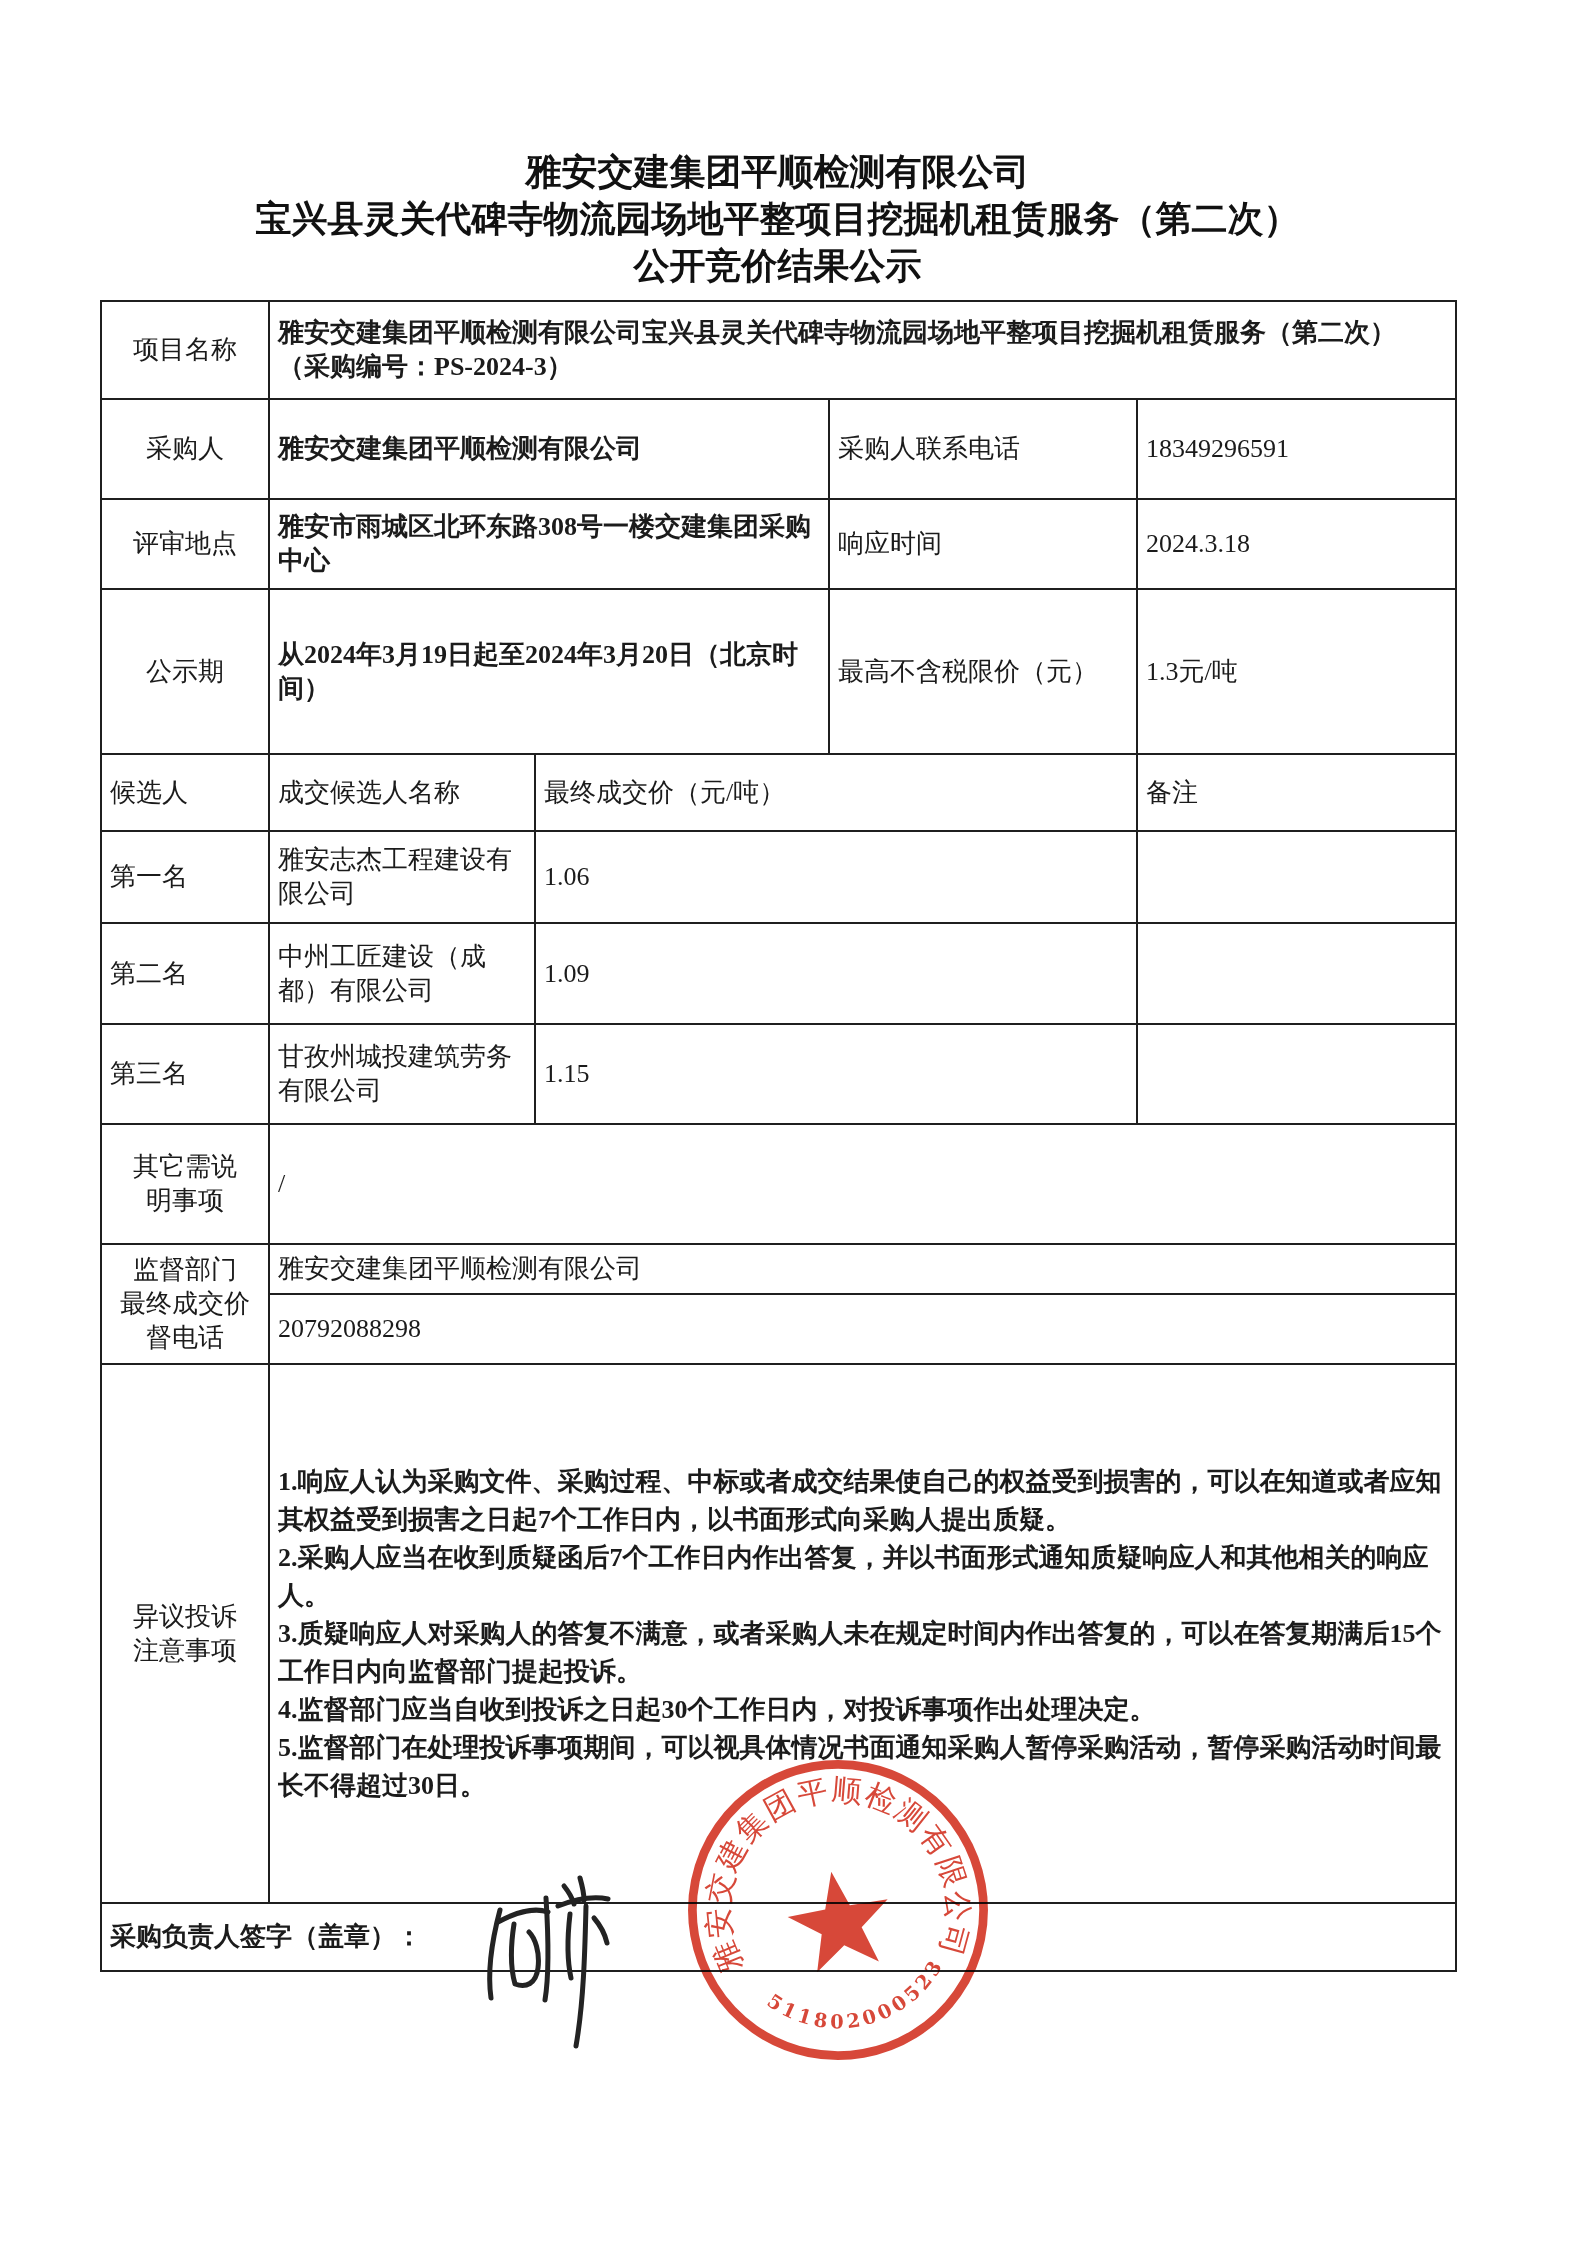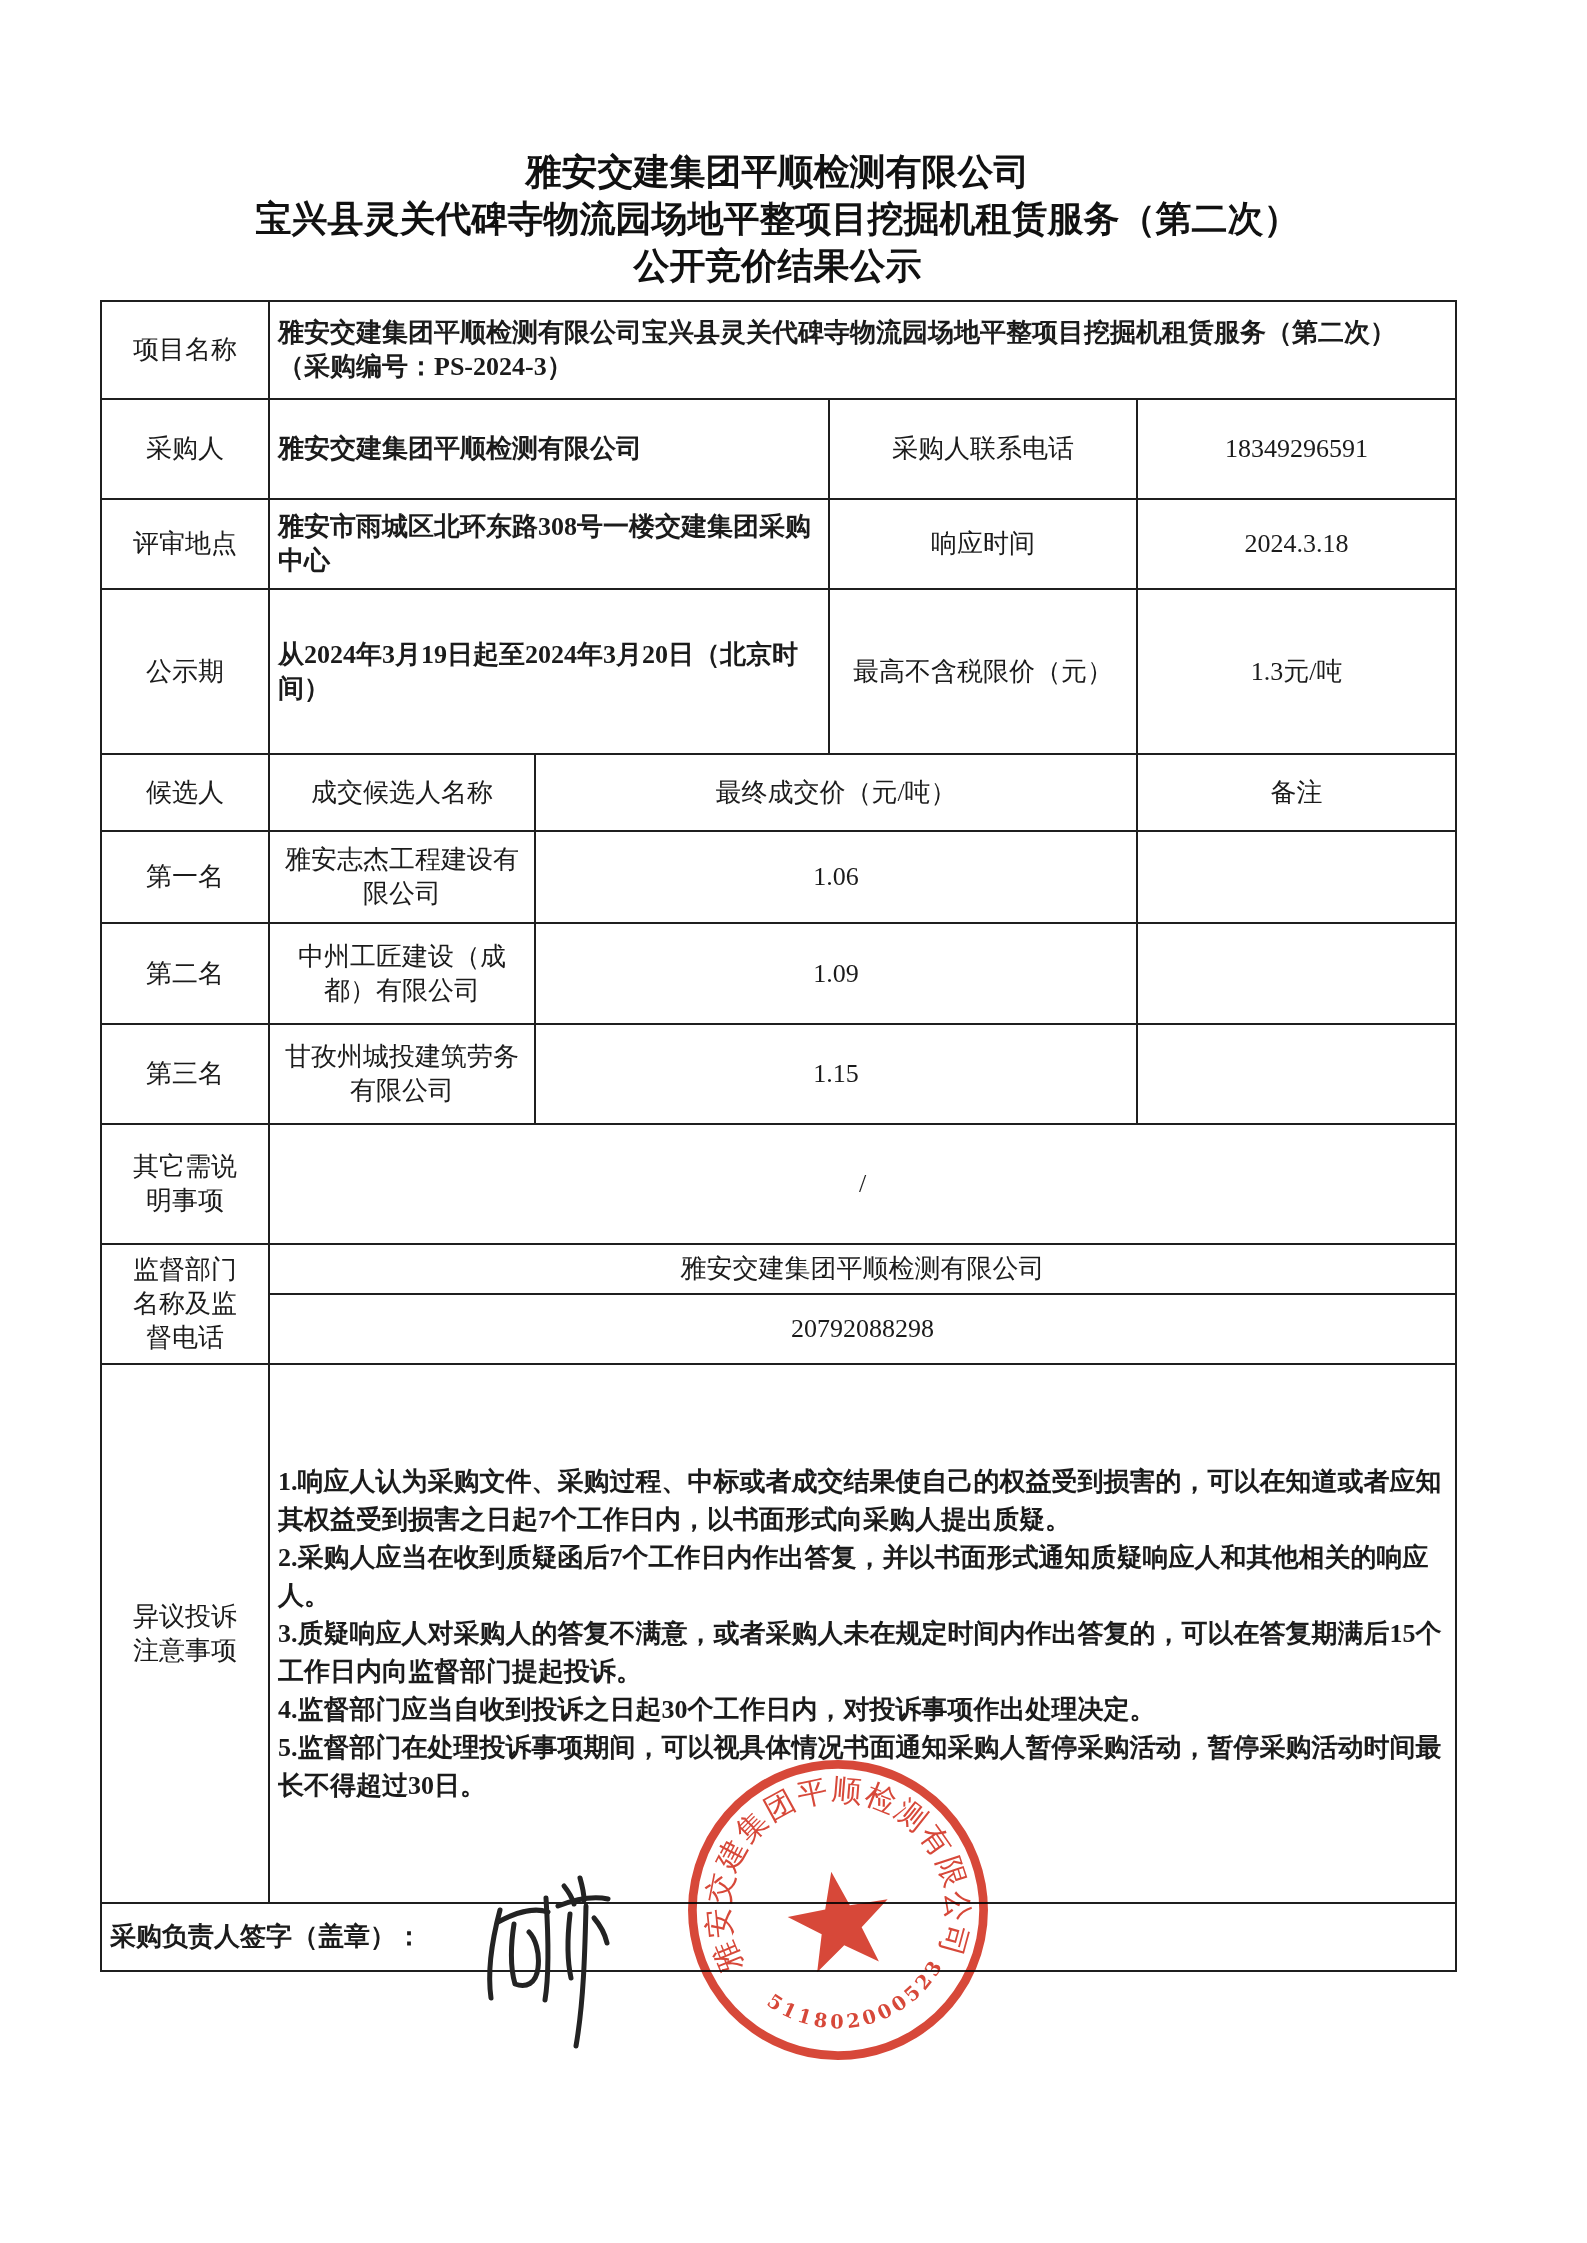--- a/index.html
+++ b/index.html
@@ -35,21 +35,21 @@
     line-height:34px;
     padding:4px 8px;
     vertical-align:middle;
     word-break:break-all;
   }
   td.lbl{
     text-align:center;
     white-space:pre-line;
     padding:4px 2px;
   }
-  td.center{text-align:center;}
+  td.center{}
   td.left{text-align:left;font-weight:bold;}
   .objection-cell{padding:10px 14px;}
   .objection-cell div{margin:0 0;line-height:38px;}
   .sig-cell{font-size:27px;padding-left:12px;}
   
   .stamp{
     position:absolute;
     left:673px;top:1745px;
     width:330px;height:330px;
     z-index:3;
@@ -138,21 +138,21 @@
   </tr>
 
   <tr style="height:120px">
     <td class="lbl">其它需说
 明事项</td>
     <td class="center" colspan="4">/</td>
   </tr>
 
   <tr style="height:50px">
     <td class="lbl" rowspan="2">监督部门
-名称及监
+最终成交价
 督电话</td>
     <td class="center" colspan="4">雅安交建集团平顺检测有限公司</td>
   </tr>
   <tr style="height:70px">
     <td class="center" colspan="4">20792088298</td>
   </tr>
 
   <tr style="height:539px">
     <td class="lbl">异议投诉
 注意事项</td>

